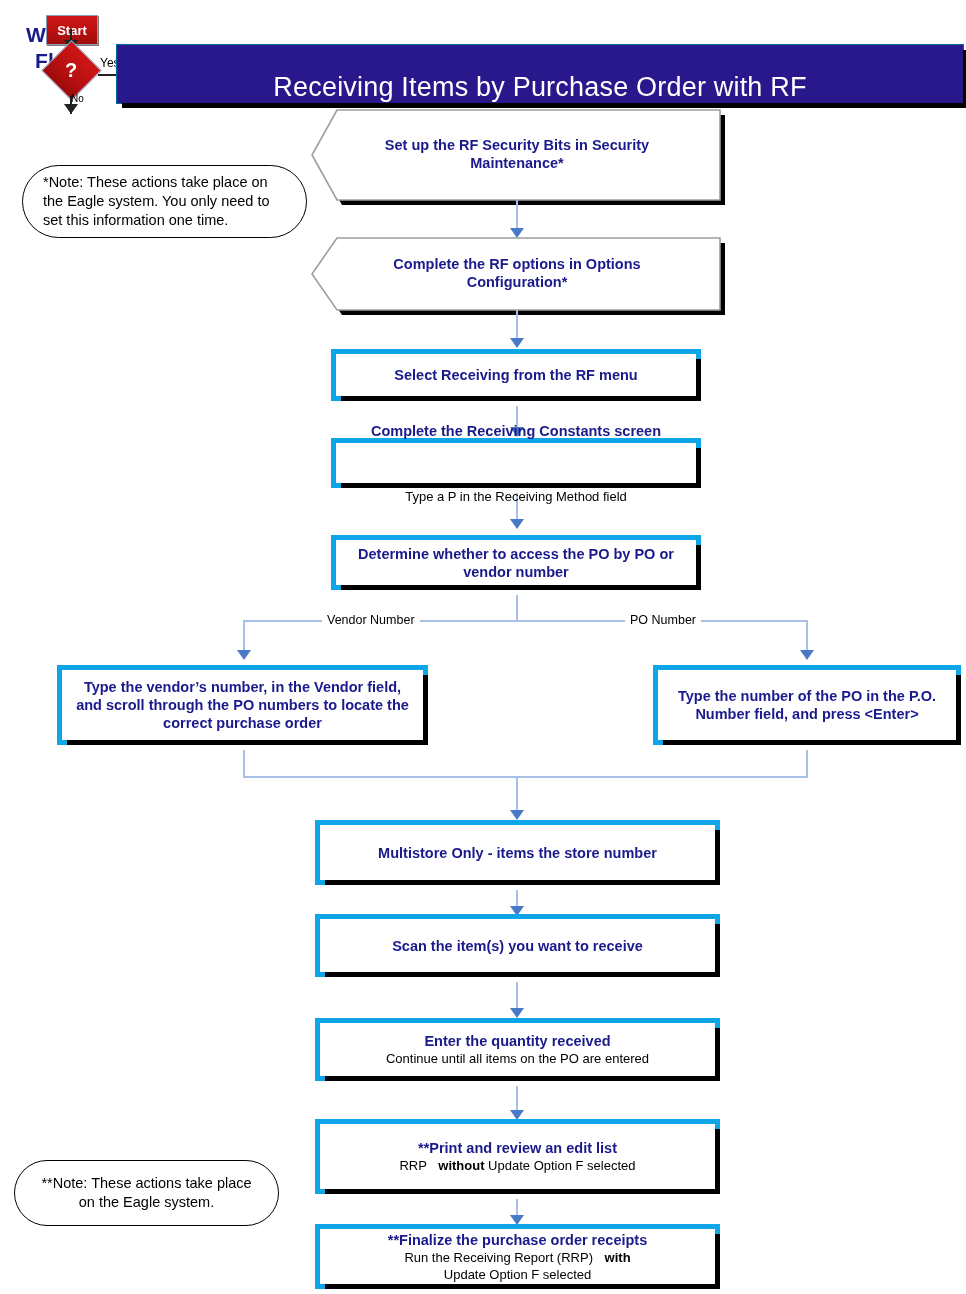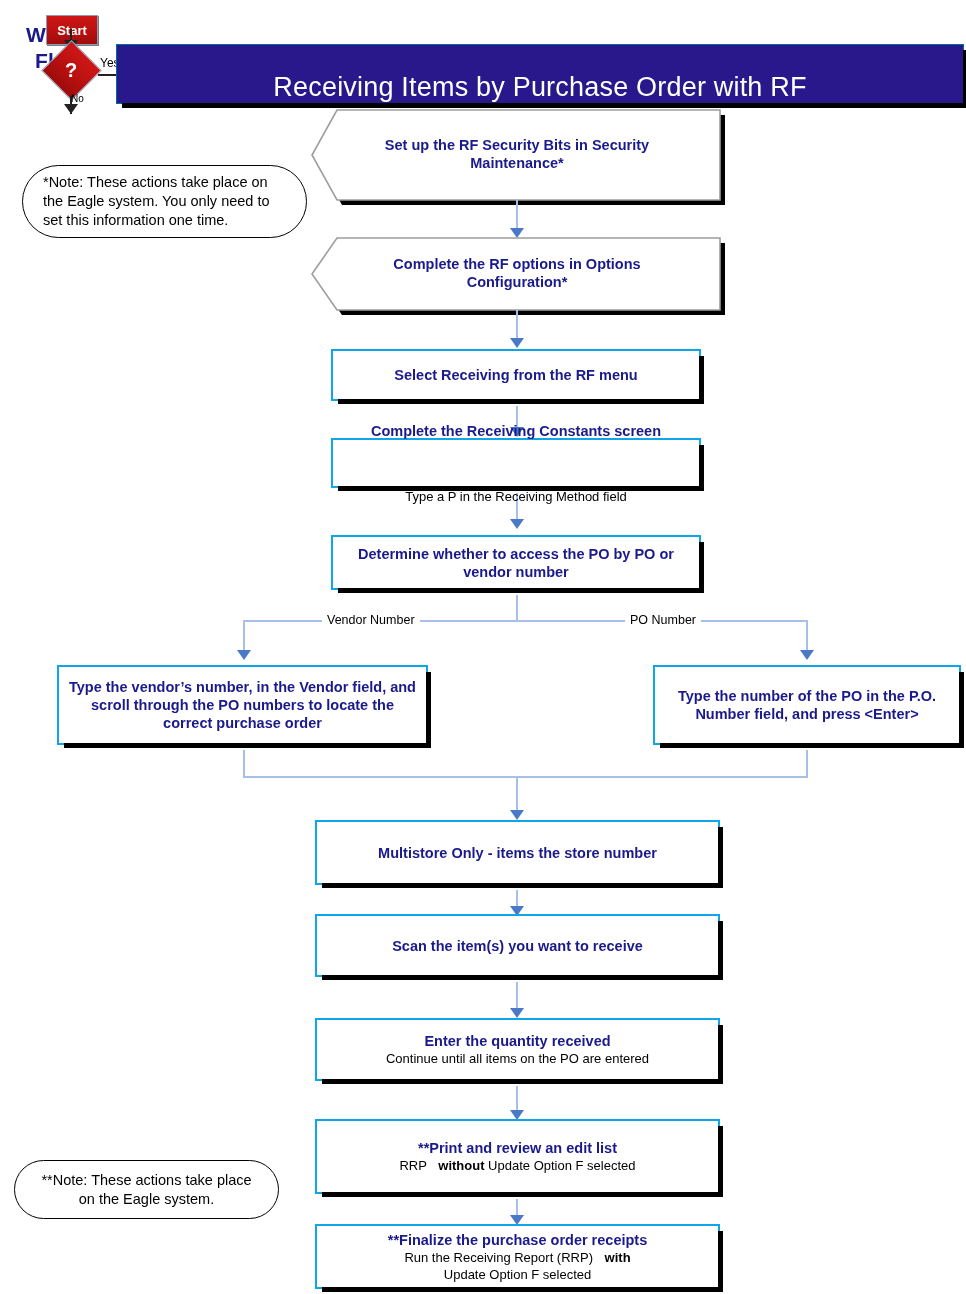--- a/index.html
+++ b/index.html
@@ -49,21 +49,21 @@
   }
   .title-bar .shadow-r{position:absolute;right:-5px;top:5px;width:5px;height:58px;background:#000;}
   .title-bar .shadow-b{position:absolute;left:5px;bottom:-5px;width:846px;height:5px;background:#000;}
   .title-text{
     color:#ffffff;font-size:27px;font-weight:normal;letter-spacing:0.2px;
     position:relative;z-index:2;
   }
 
   
   .pbox{
-    position:absolute;background:#ffffff;border:2px solid #0ea5e9;
+    position:absolute;background:#ffffff;border:5px solid #0ea5e9;
     box-sizing:border-box;
     display:flex;flex-direction:column;align-items:center;justify-content:center;
     text-align:center;padding:4px 10px;
   }
   .pbox .sh-r{position:absolute;right:-5px;top:5px;width:5px;bottom:-5px;background:#000;}
   .pbox .sh-b{position:absolute;left:5px;bottom:-5px;right:0px;height:5px;background:#000;}
   .pbox .ttl{color:#1a1a8c;font-size:14.5px;font-weight:bold;line-height:18px;position:relative;z-index:2;}
   .pbox .sub{color:#000000;font-size:13px;font-weight:normal;line-height:17px;position:relative;z-index:2;}
   .pbox .sub b{font-weight:bold;margin-left:8px;}
 
@@ -262,18 +262,18 @@
   <div class="arrow" style="left:510px;top:1215px;"></div>
 
   <div class="pbox" style="left:315px;top:1224px;width:405px;height:65px;">
     <span class="sh-r"></span>
     <span class="sh-b"></span>
     <div class="ttl">**Finalize the purchase order receipts</div>
     <div class="sub"><span>Run the Receiving Report (RRP) </span><b>with</b></div>
     <div class="sub">Update Option F selected</div>
   </div>
 
-  <div class="note center" style="left:14px;top:1160px;width:265px;height:59px;">
+  <div class="note center" style="left:14px;top:1160px;width:265px;height:66px;">
     <span class="nsh"></span>
     <span>**Note: These actions take place on the Eagle system.</span>
   </div>
 
 </div>
 
 </body></html>

